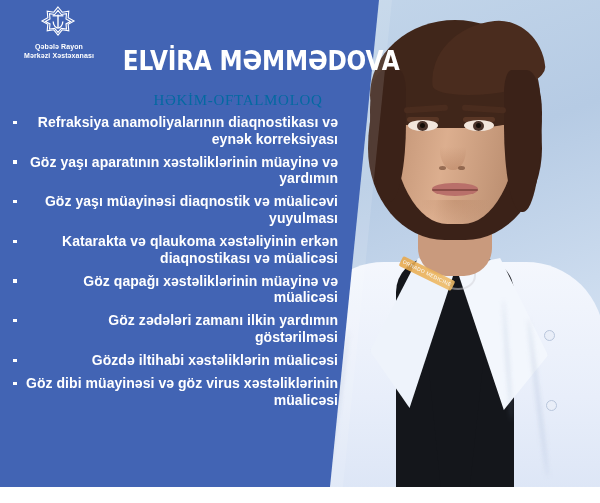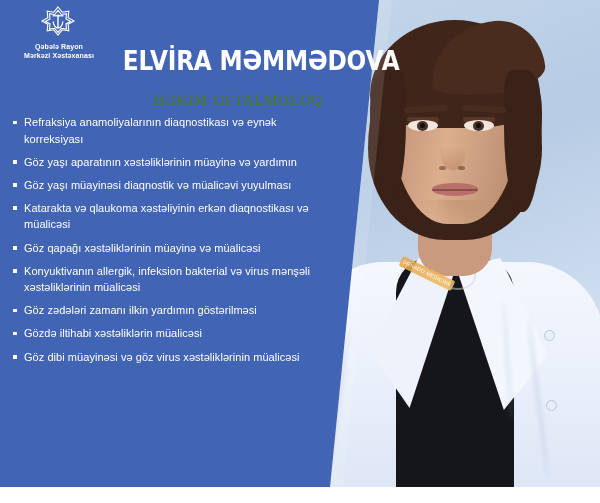--- a/index.html
+++ b/index.html
@@ -168,38 +168,39 @@
     position:absolute;left:104px;top:46px;width:268px;
     color:#ffffff;text-align:center;
     font-family:"DejaVu Sans", sans-serif;
     font-weight:700;font-size:27px;line-height:30px;
     letter-spacing:-.2px;
     transform:scaleX(.86);transform-origin:50% 50%;
     white-space:nowrap;
   }
   .subtitle{
     position:absolute;left:104px;top:92px;width:268px;
-    color:#4d7c0f;text-align:center;
+    color:#0369a1;text-align:center;
     font-family:"Liberation Serif", serif;
     font-size:15px;letter-spacing:.7px;white-space:nowrap;
   }
   
   .services{
     position:absolute;left:8px;top:114px;width:330px;
     margin:0;padding:0;list-style:none;
   }
   .services li{
     position:relative;
     color:#ffffff;
-    font-size:11px;
+    font-size:14px;
     line-height:16.6px;
-    font-weight:400;
+    font-weight:700;
     padding:0 0 0 16px;
     margin:0 0 6.5px 0;
     letter-spacing:.05px;
+    text-align:right;
   }
   .services li::before{
     content:"";position:absolute;left:5px;top:6.5px;
     width:3.5px;height:3.5px;background:#ffffff;
   }
 </style>
 </head>
 <body>
 
 <div class="poster">
@@ -281,19 +282,18 @@
 
   <div class="name">ELVİRA MƏMMƏDOVA</div>
   <div class="subtitle">HƏKİM-OFTALMOLOQ</div>
 
   <ul class="services">
       <li>Refraksiya anamoliyalarının diaqnostikası və eynək korreksiyası</li>
       <li>Göz yaşı aparatının xəstəliklərinin müayinə və yardımın</li>
       <li>Göz yaşı müayinəsi diaqnostik və müalicəvi yuyulması</li>
       <li>Katarakta və qlaukoma xəstəliyinin erkən diaqnostikası və müalicəsi</li>
       <li>Göz qapağı xəstəliklərinin müayinə və müalicəsi</li>
-      <li>Konyuktivanın allergik, infeksion bakterial və virus mənşəli xəstəliklərinin müalicəsi</li>
       <li>Göz zədələri zamanı ilkin yardımın göstərilməsi</li>
       <li>Gözdə iltihabi xəstəliklərin müalicəsi</li>
       <li>Göz dibi müayinəsi və göz virus xəstəliklərinin müalicəsi</li>
     </ul>
 
 </div>
 
 </body></html>

